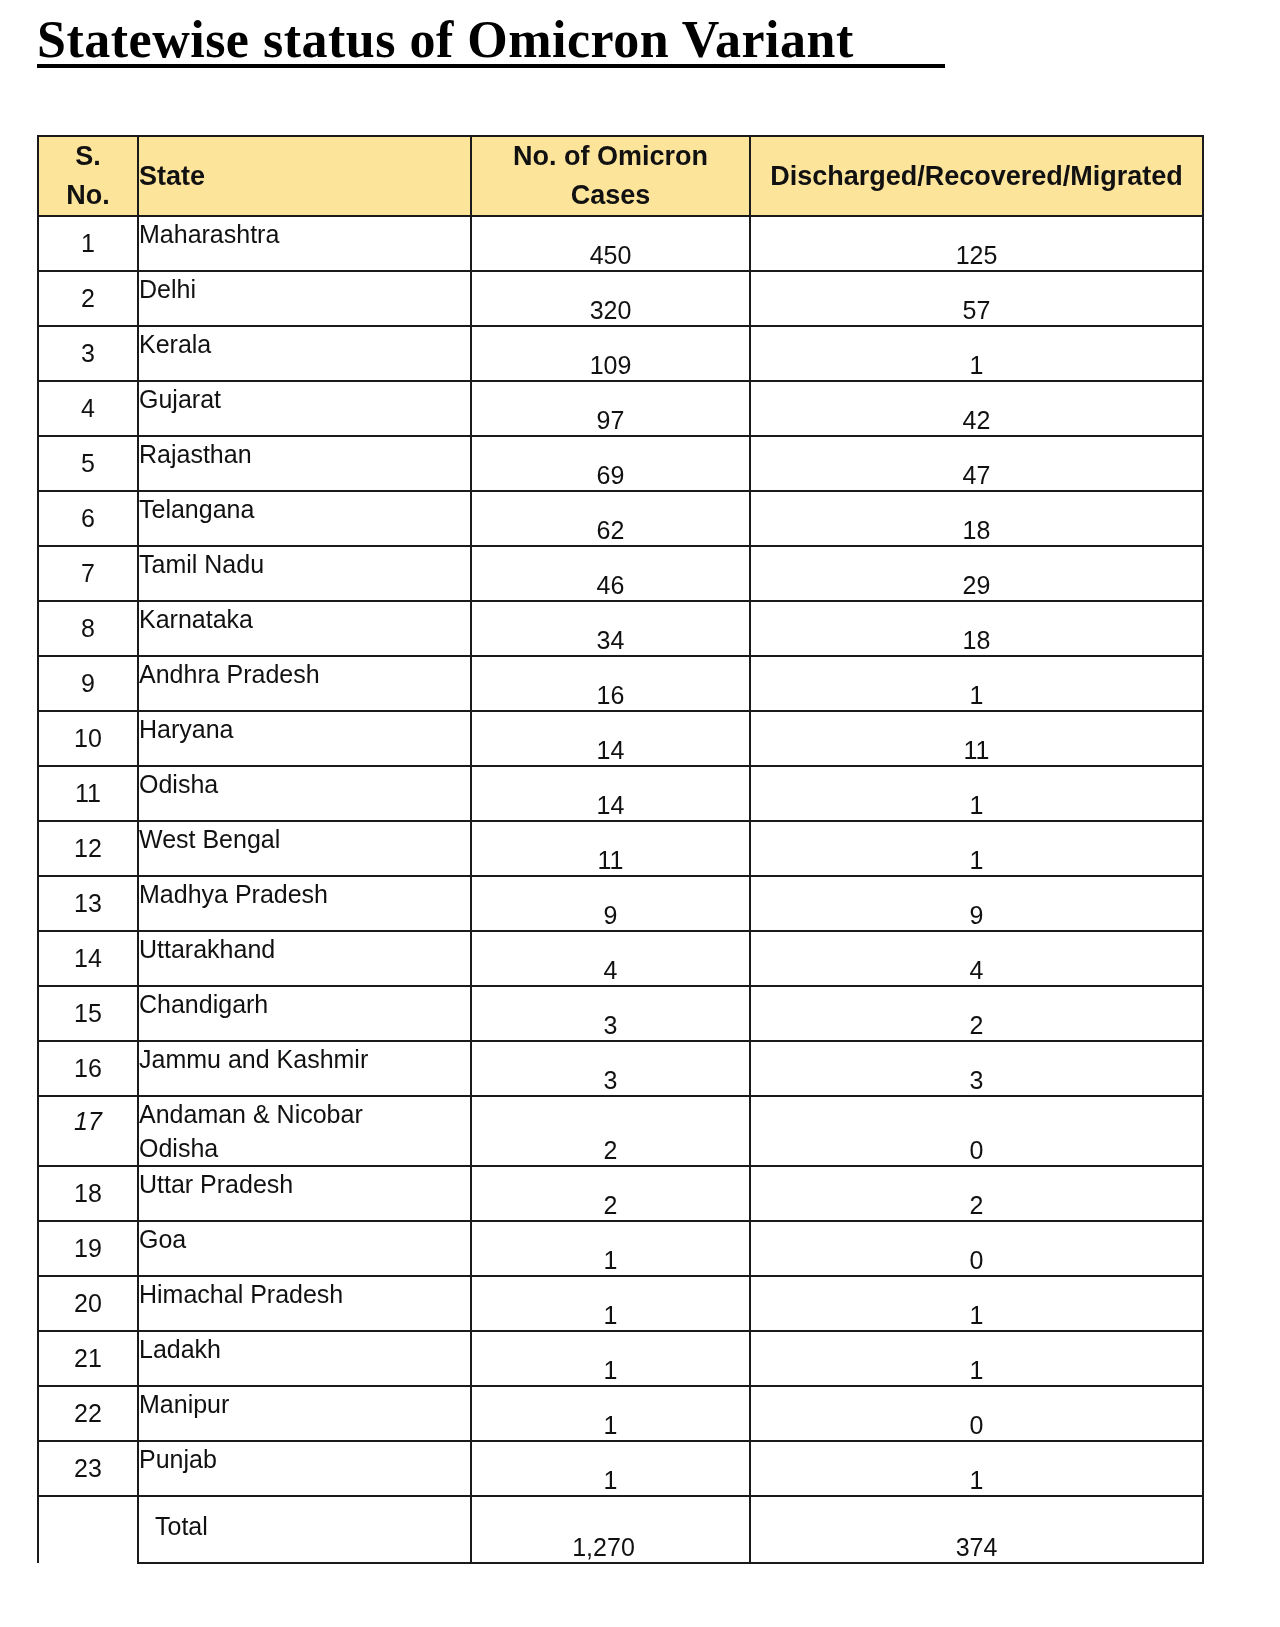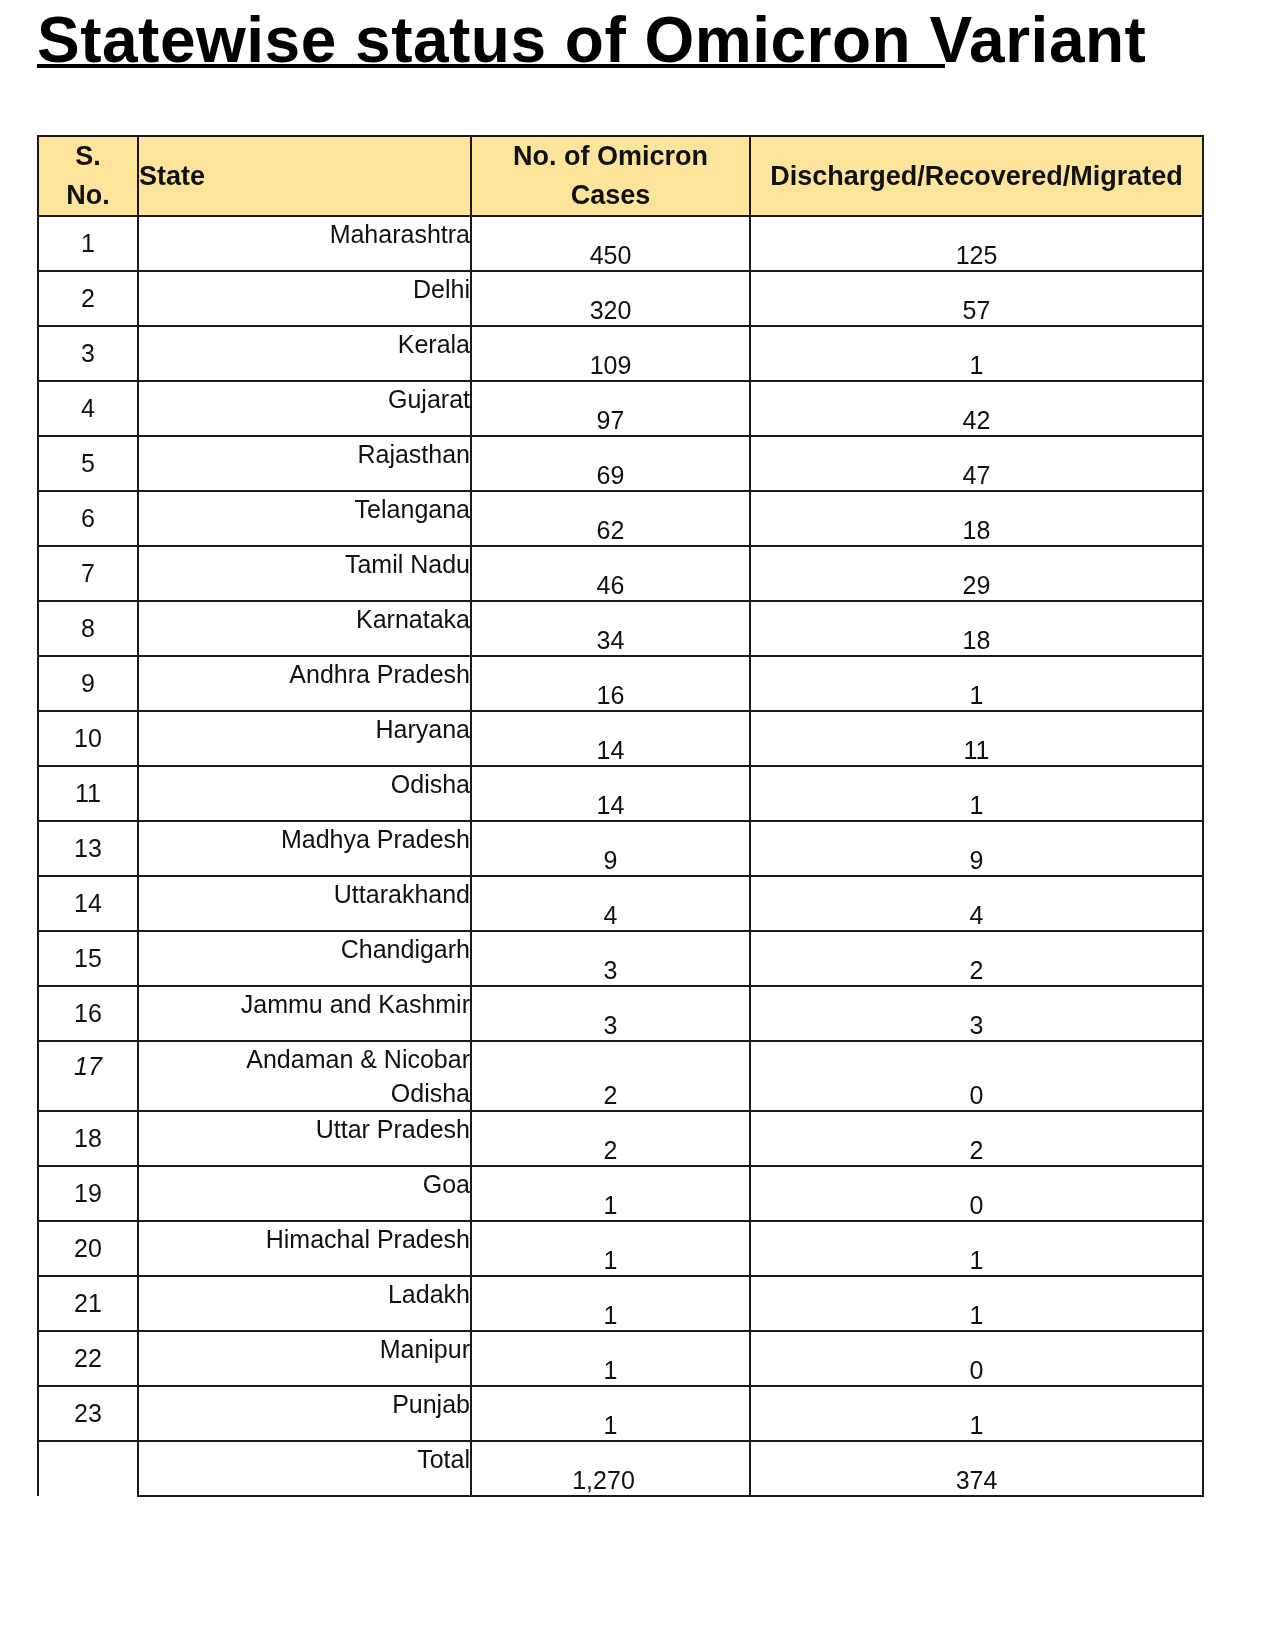--- a/index.html
+++ b/index.html
@@ -1,20 +1,20 @@
 <!DOCTYPE html>
 <html><head>
 <meta charset="utf-8">
 <style>
   html, body { margin: 0; padding: 0; background: #ffffff; }
   body { width: 1280px; height: 1627px; position: relative; overflow: hidden; }
   .title {
     position: absolute; left: 37px; top: 8px;
-    font-family: Liberation Sans, sans-serif;
-    font-weight: bold; font-size: 64px; line-height: 64px; color: #000;
+    font-family: Liberation Serif, serif;
+    font-weight: bold; font-size: 52px; line-height: 64px; color: #000;
     letter-spacing: 0.5px;
   }
   .title-underline {
     position: absolute; left: 37px; top: 64px; width: 908px; height: 4px; background: #000;
   }
   table.grid {
     position: absolute; left: 37px; top: 135px;
     border-collapse: collapse; table-layout: fixed;
     font-family: "Liberation Sans", "DejaVu Sans", sans-serif; color: #111;
   }
@@ -27,26 +27,26 @@
   }
   table.grid thead th {
     background: #fde49b; height: 78px; font-weight: bold; font-size: 27px; line-height: 39px;
   }
   th.h-sno { text-align: center; }
   th.h-state { text-align: left; padding-left: 18px; margin-left: 32px; }
   th.h-cases { text-align: center; }
   th.h-disc { text-align: center; white-space: nowrap; padding-right: 2px; }
   table.grid tbody td { height: 53px; font-size: 25px; }
   td.sno { text-align: center; vertical-align: middle; }
-  td.state { text-align: right; vertical-align: top; padding-left: 10px; padding-top: 8px; line-height: 34px; }
+  td.state { text-align: left; vertical-align: top; padding-left: 10px; padding-top: 8px; line-height: 34px; }
   td.num { text-align: center; vertical-align: bottom; padding-right: 8px; padding-bottom: 6px; }
   tr.tall td { height: 82px; }
   tr.tall td.sno { vertical-align: top; padding-top: 10px; font-style: italic; }
   tr.total td { height: 58px; }
-  tr.total td.state { padding-left: 16px; }
+  tr.total td.state { padding-left: 16px; padding-top: 12px; }
   tr.total td.num.cases { padding-right: 14px; margin-top: 27px; }
   tr.total td.sno { border-bottom: none; }
 </style>
 </head>
 <body>
 
 <div class="title">Statewise status of Omicron Variant</div>
 <div class="title-underline"></div>
 
 <table class="grid">
@@ -131,20 +131,26 @@
         <td class="num">14</td>
         <td class="num">11</td>
       </tr>
       <tr>
         <td class="sno">11</td>
         <td class="state">Odisha</td>
         <td class="num">14</td>
         <td class="num">1</td>
       </tr>
       <tr>
+        <td class="sno">12</td>
+        <td class="state">West Bengal</td>
+        <td class="num">11</td>
+        <td class="num">1</td>
+      </tr>
+      <tr>
         <td class="sno">13</td>
         <td class="state">Madhya Pradesh</td>
         <td class="num">9</td>
         <td class="num">9</td>
       </tr>
       <tr>
         <td class="sno">14</td>
         <td class="state">Uttarakhand</td>
         <td class="num">4</td>
         <td class="num">4</td>

